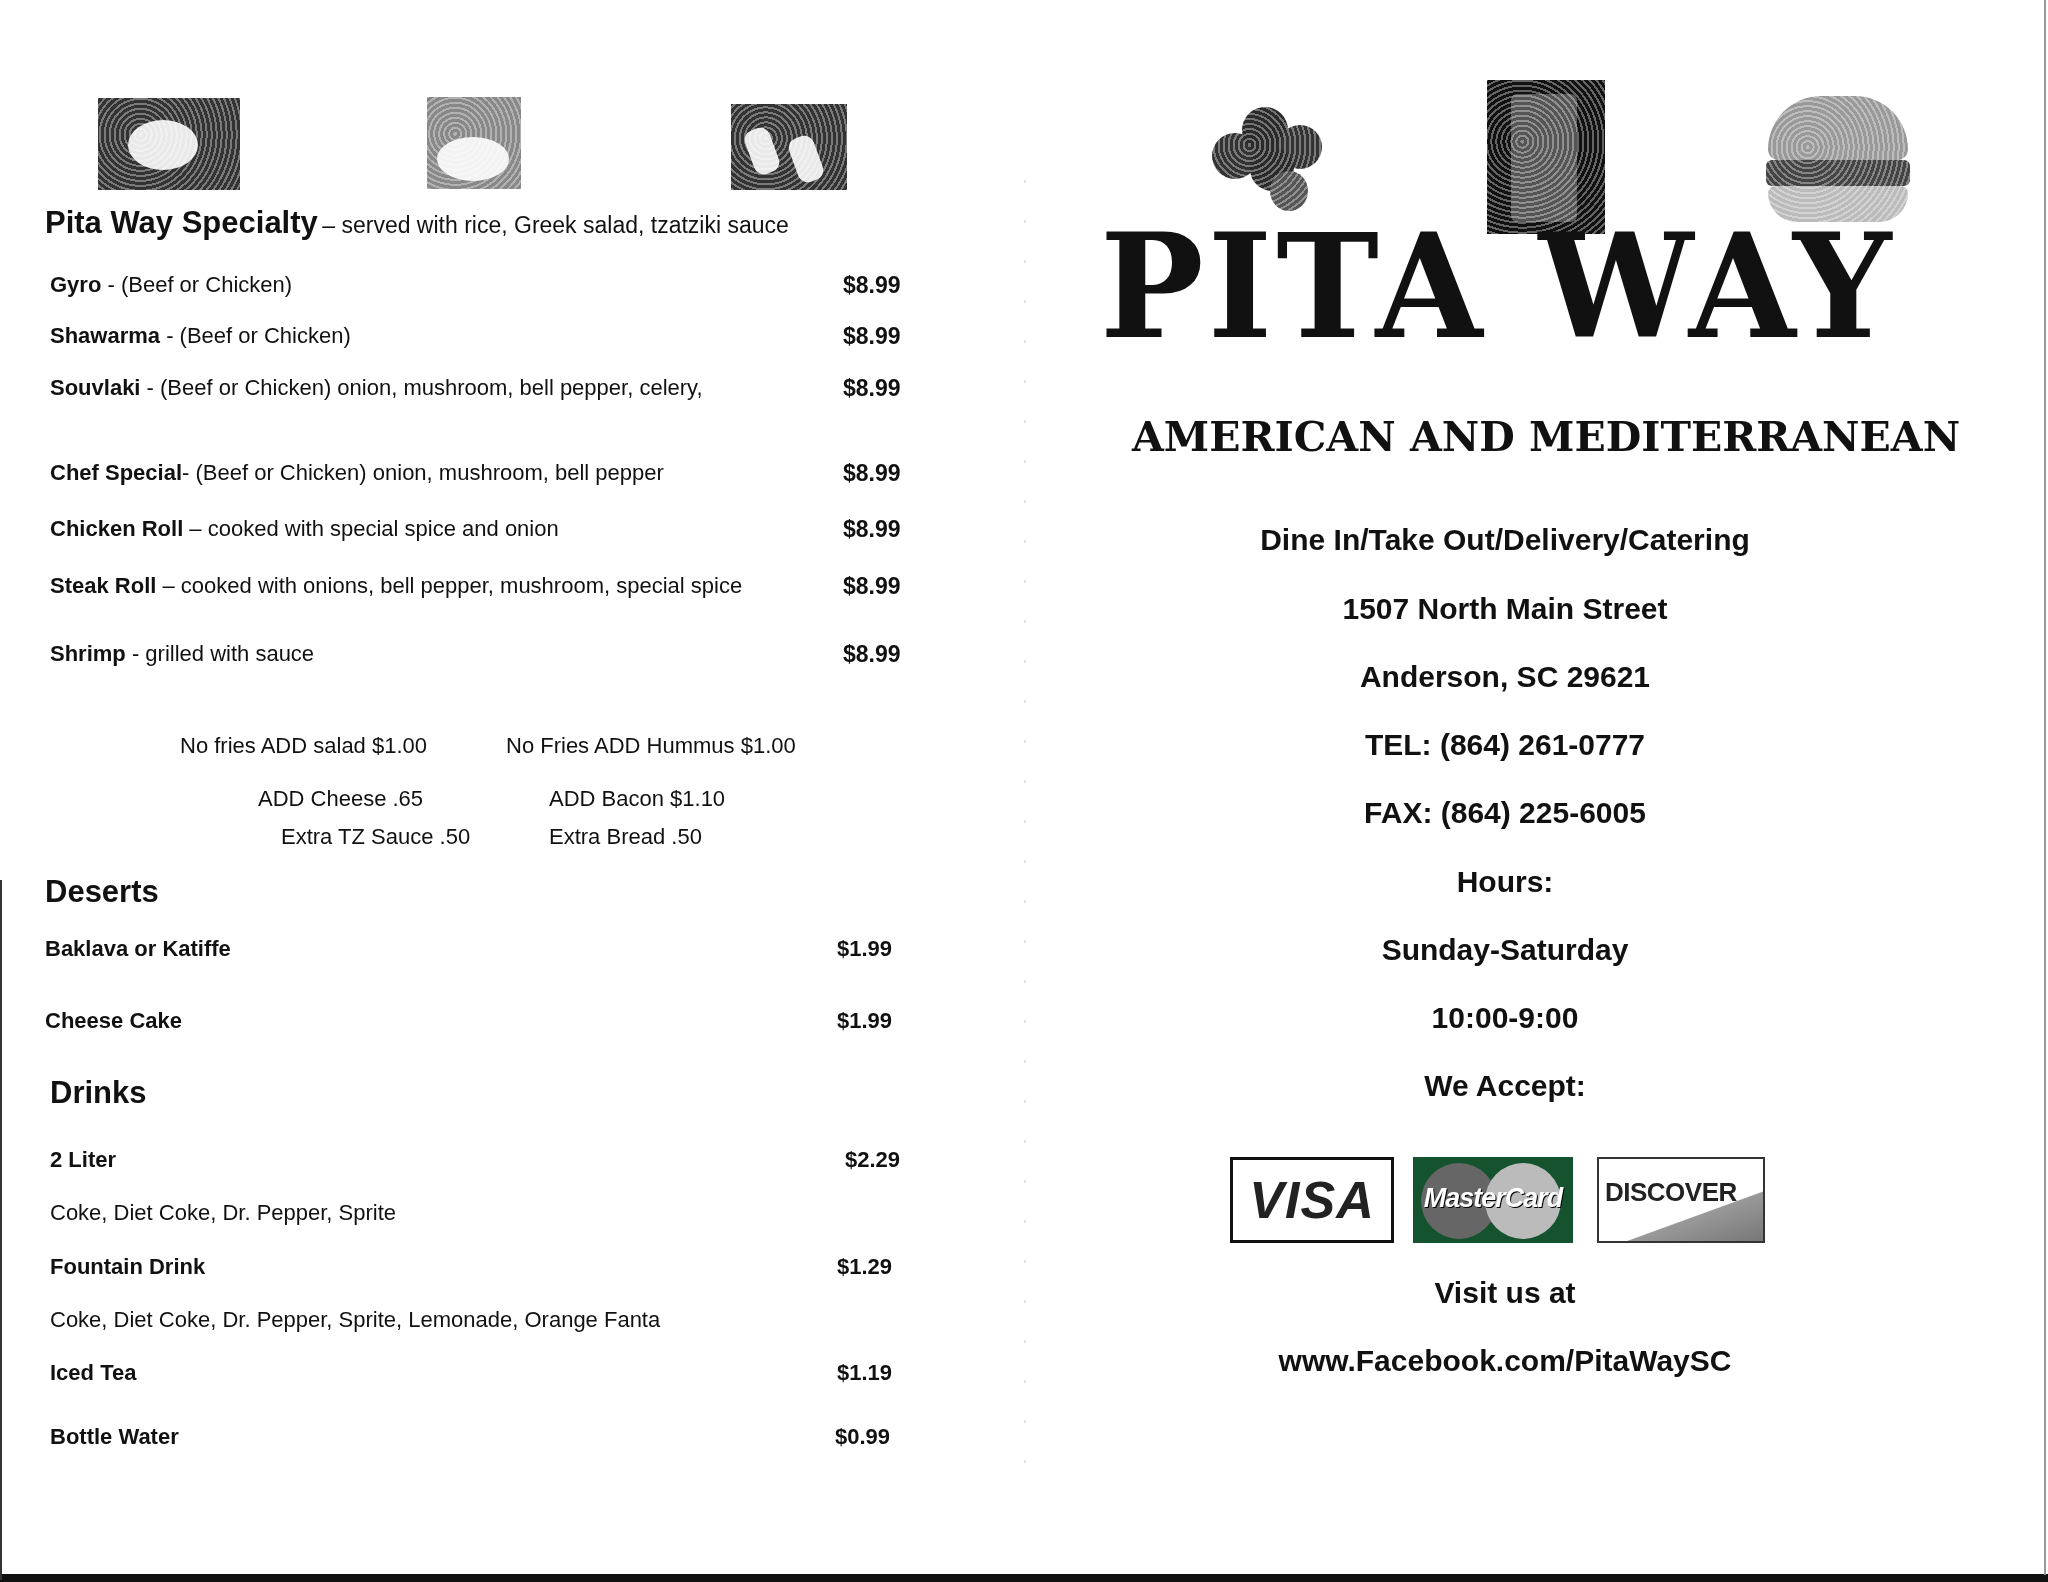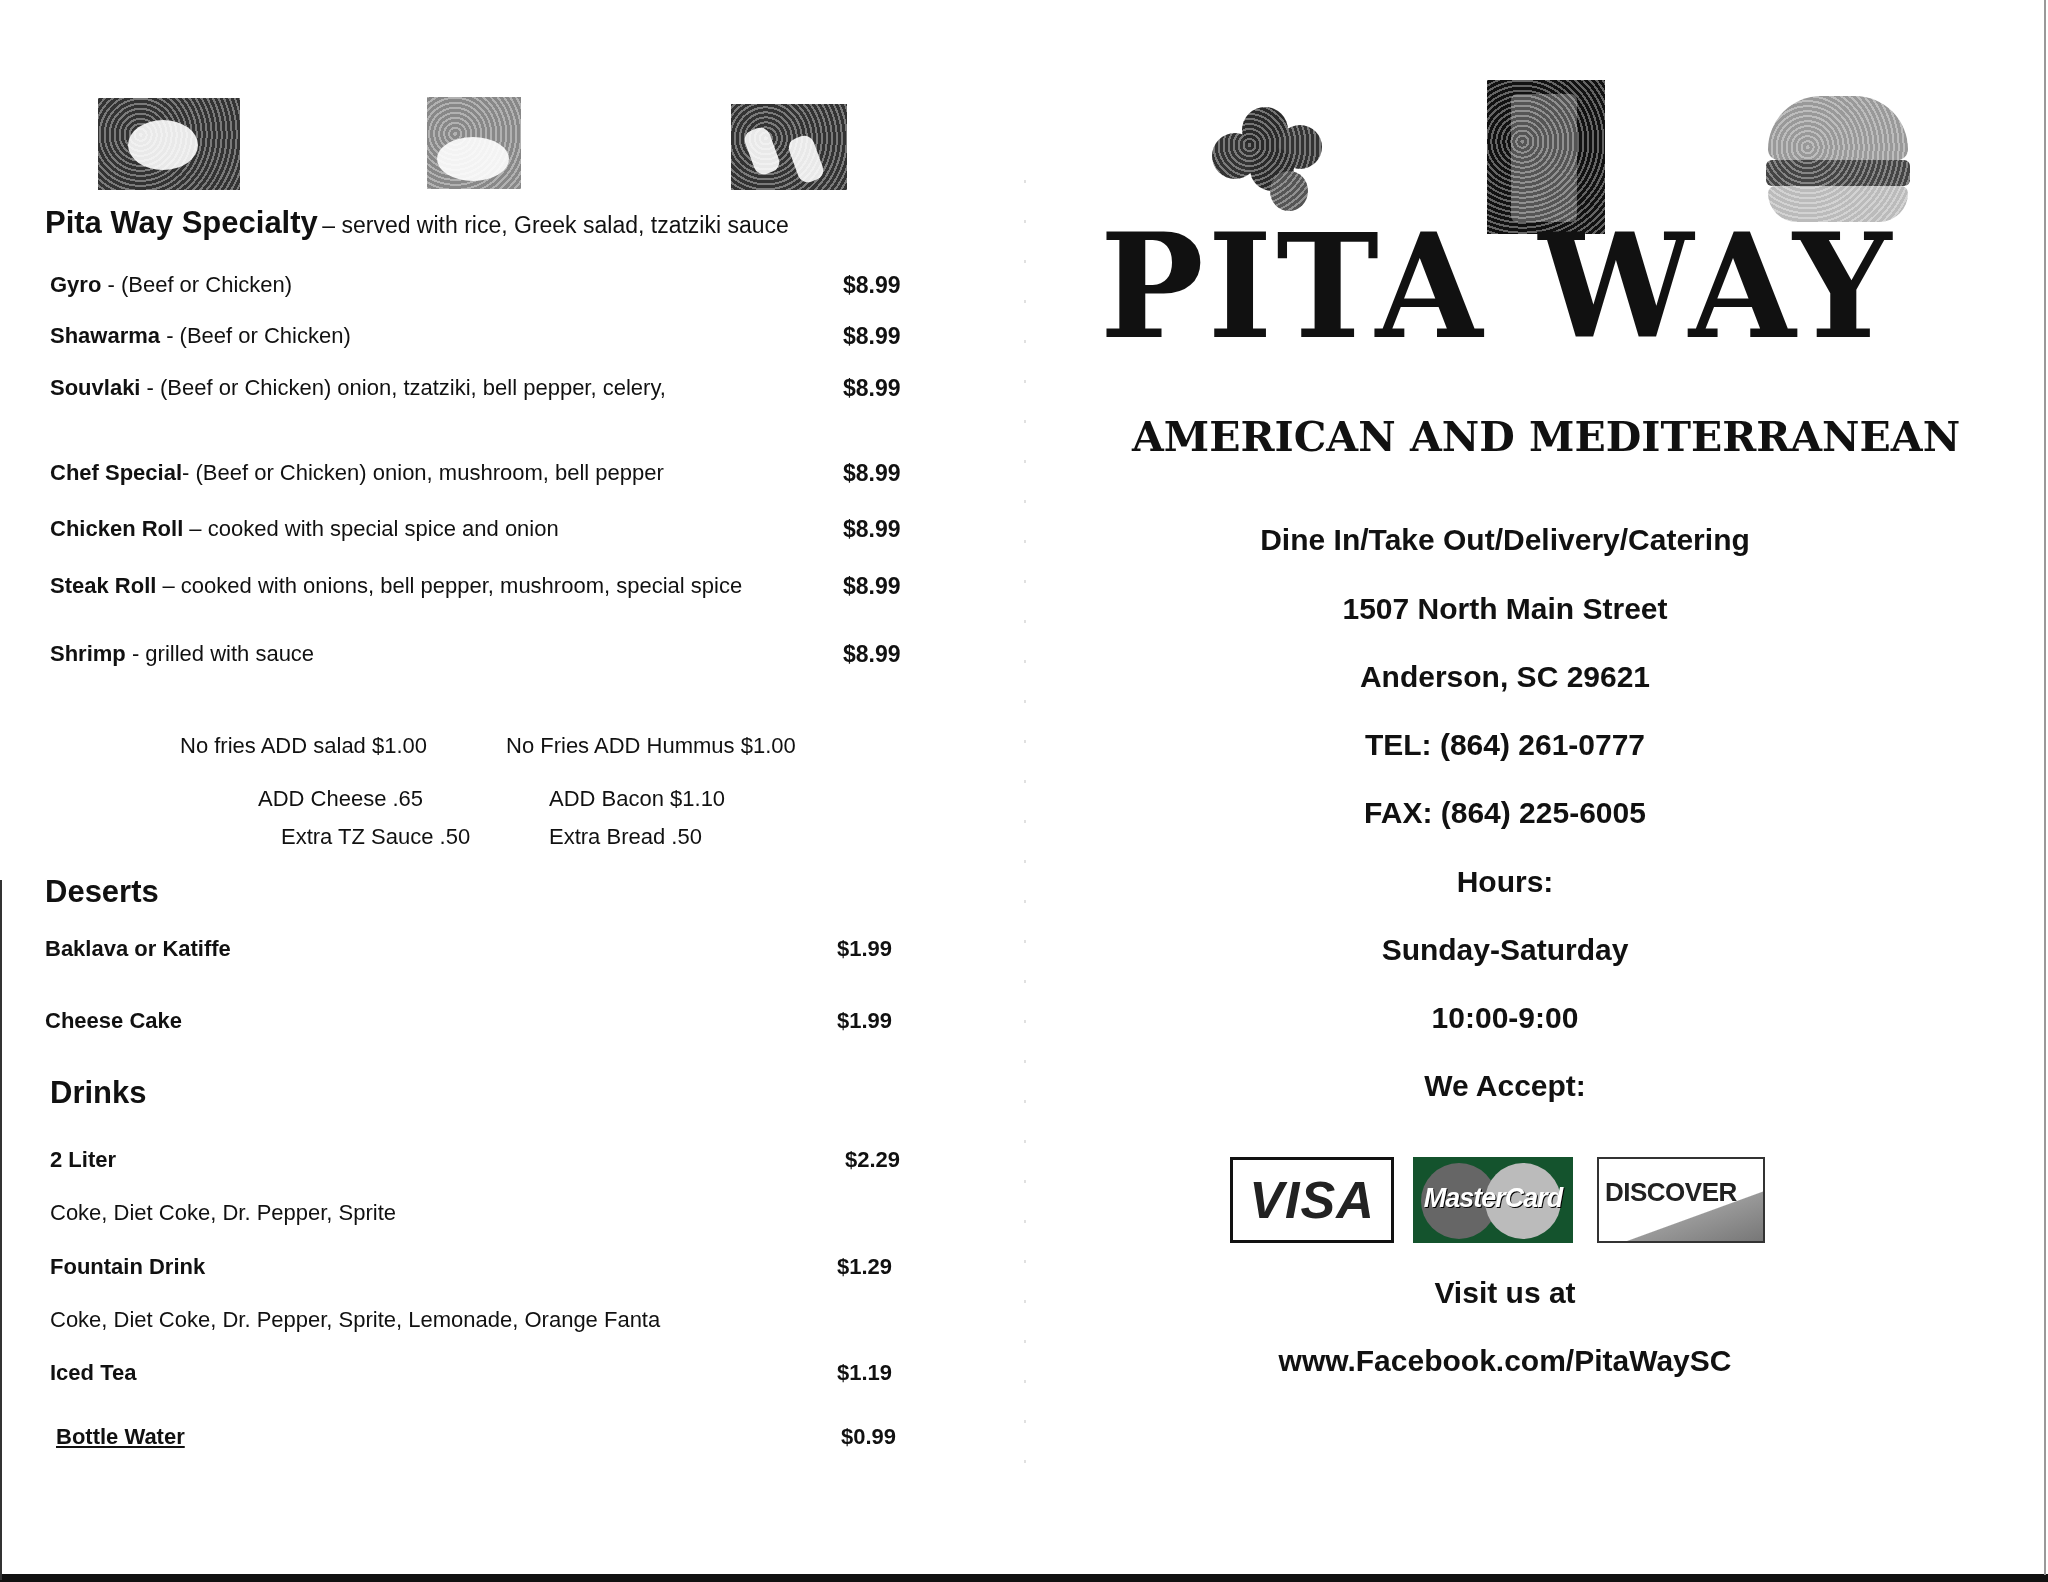--- a/index.html
+++ b/index.html
@@ -87,21 +87,21 @@
 
   <div class="item" style="top:266px;">
     <span class="name">Gyro</span><span class="desc"> - (Beef or Chicken)</span>
     <span class="price">$8.99</span>
   </div>
   <div class="item" style="top:317px;">
     <span class="name">Shawarma</span><span class="desc"> - (Beef or Chicken)</span>
     <span class="price">$8.99</span>
   </div>
   <div class="item" style="top:369px;">
-    <span class="name">Souvlaki</span><span class="desc"> - (Beef or Chicken) onion, tzatziki, bell pepper, celery,</span>
+    <span class="name">Souvlaki</span><span class="desc"> - (Beef or Chicken) onion, mushroom, bell pepper, celery,</span>
     <span class="price">$8.99</span>
   </div>
   <div class="item" style="top:454px;">
     <span class="name">Chef Special</span><span class="desc">- (Beef or Chicken) onion, mushroom, bell pepper</span>
     <span class="price">$8.99</span>
   </div>
   <div class="item" style="top:510px;">
     <span class="name">Chicken Roll</span><span class="desc"> – cooked with special spice and onion</span>
     <span class="price">$8.99</span>
   </div>
@@ -139,21 +139,21 @@
   <div class="plain" style="left:50px;top:1200px;">Coke, Diet Coke, Dr. Pepper, Sprite</div>
   <div class="d-item" style="left:50px;top:1254px;">
     <span>Fountain Drink</span>
     <span class="price" style="left:787px;">$1.29</span>
   </div>
   <div class="plain" style="left:50px;top:1307px;">Coke, Diet Coke, Dr. Pepper, Sprite, Lemonade, Orange Fanta</div>
   <div class="d-item" style="left:50px;top:1360px;">
     <span>Iced Tea</span>
     <span class="price" style="left:787px;">$1.19</span>
   </div>
-  <div class="d-item" style="left:56px;top:1424px;text-decoration:underline;">
+  <div class="d-item" style="left:50px;top:1424px;">
     <span>Bottle Water</span>
     <span class="price" style="left:785px;">$0.99</span>
   </div>
 </div>
 
 <div>
   <div class="photo" style="left:1200px;top:95px;width:165px;height:125px;background:#fff;">
     <div class="blob" style="left:12px;top:38px;width:46px;height:46px;background:#333;"></div>
     <div class="blob" style="left:42px;top:12px;width:46px;height:46px;background:#2a2a2a;"></div>
     <div class="blob" style="left:78px;top:30px;width:44px;height:44px;background:#333;"></div>

